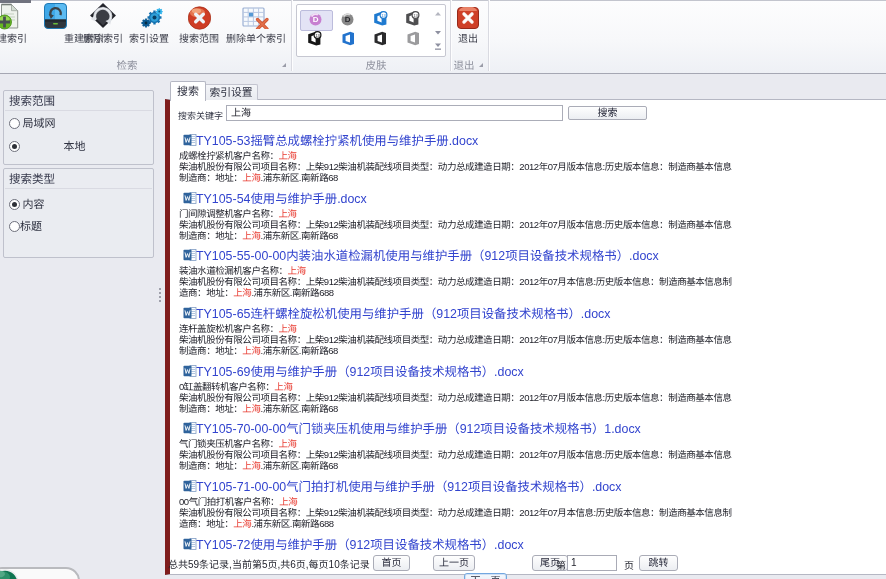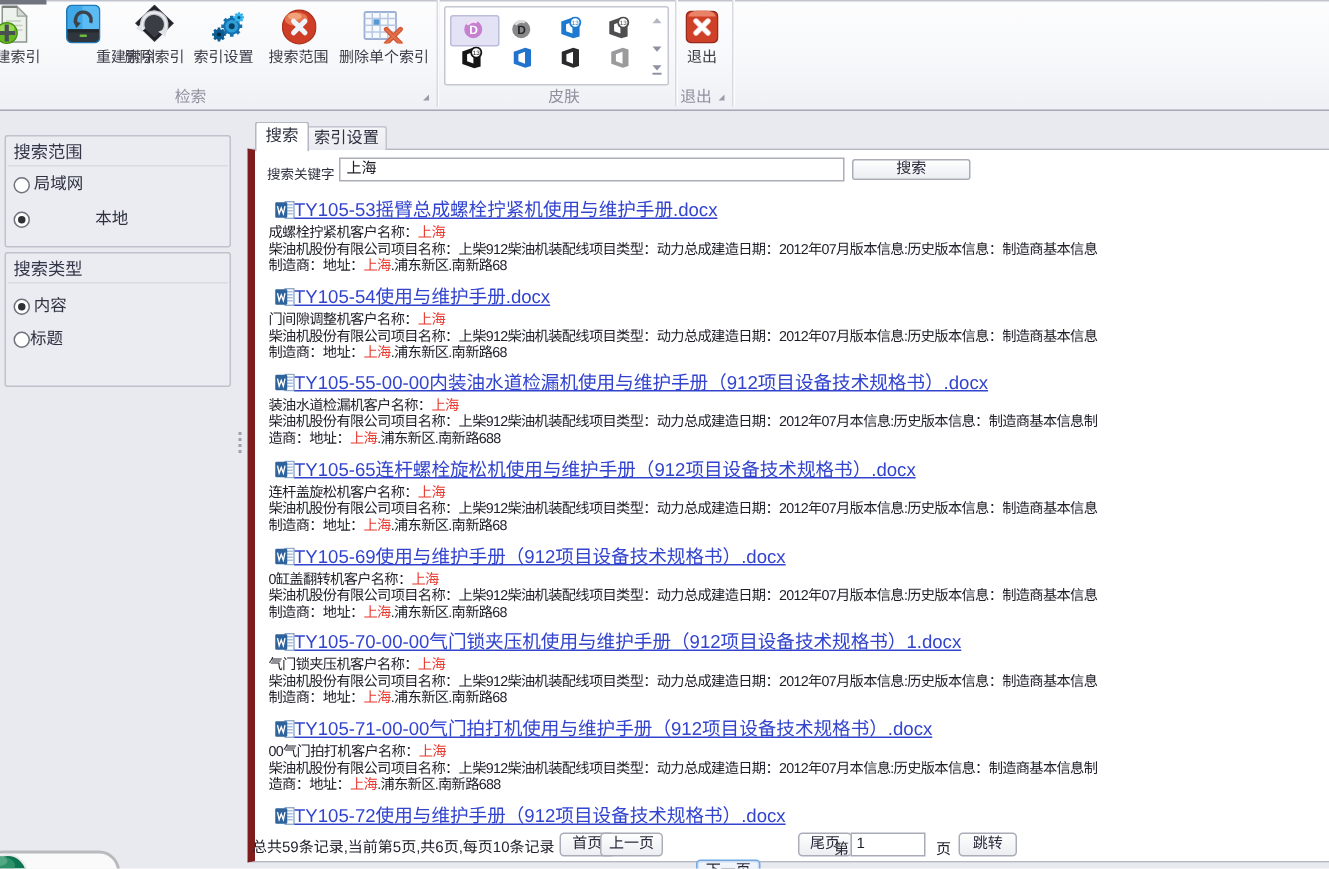--- a/index.html
+++ b/index.html
@@ -32,21 +32,21 @@
   #pane{left:165px;top:99px;width:721px;height:474px;background:#fff;border-top:1px solid #b5b7c3;border-left:5px solid #7f1d1d;border-bottom:1px solid #b5b7c3;z-index:1;}
   
   #kwlab{left:8px;top:9px;font-size:9px;color:#2e3140;}
   #kwbox{left:56px;top:5px;width:331px;height:14px;border:1px solid #abadb8;background:#fff;font-size:10px;color:#1d1e28;padding-left:4px;line-height:14px;}
   .btn{position:absolute;background:linear-gradient(#fefefe,#eceef2);border:1px solid #aaacb7;border-radius:3px;
        font-size:10px;color:#27293a;text-align:center;}
   #sbtn{left:398px;top:6px;width:77px;height:12px;line-height:12px;border-radius:2px;}
   
   .res{position:absolute;left:9px;width:712px;}
   .lrow{position:absolute;left:17px;top:-1px;height:13px;line-height:13px;white-space:nowrap;}
-  .lrow a{font-size:12.4px;color:#3244ce;text-decoration:underline;text-decoration-thickness:1px;text-underline-offset:0.5px;}
+  .lrow a{font-size:12.4px;color:#3244ce;text-decoration-thickness:1px;text-underline-offset:0.5px;}
   .wicon{position:absolute;left:-13.5px;top:1px;}
   .desc{position:absolute;left:0;top:16px;font-size:9.5px;letter-spacing:-0.45px;line-height:11.2px;color:#1d1e27;white-space:nowrap;}
   .hl{color:#e83a30;}
   
   .pbtn{height:14px;line-height:14px;}
   #pgtext{top:17.5px;font-size:10px;color:#23242e;white-space:nowrap;}
 </style>
 </head>
 <body>
 
@@ -298,21 +298,21 @@
   <div class="lrow"><svg class="wicon" width="14" height="12" viewBox="0 0 14 12">
           <rect x="7" y="0.5" width="6" height="11" fill="#fdfeff" stroke="#7f9cc4" stroke-width="0.8"></rect>
           <path d="M8.2 2.5h4M8.2 4.5h4M8.2 6.5h4M8.2 8.5h4" stroke="#a8c0dc" stroke-width="0.9"></path>
           <rect x="0.5" y="0.8" width="8" height="10.4" rx="0.8" fill="#2f639c"></rect>
           <path d="M2 3.4l1.1 5 1.4-3.8 1.4 3.8 1.1-5" fill="none" stroke="#fff" stroke-width="0.9"></path>
         </svg><a>TY105-72使用与维护手册（912项目设备技术规格书）.docx</a></div>
 </div>
 <div class="res" style="top:438px;">
   <div id="pgtext" class="abs" style="left:-11px;">总共59条记录,当前第5页,共6页,每页10条记录</div>
   <div class="btn pbtn" style="left:194px;top:17px;width:35px;">首页</div>
-  <div class="btn pbtn" style="left:221px;top:17px;width:40px;">上一页</div>
+  <div class="btn pbtn" style="left:254px;top:17px;width:40px;">上一页</div>
   <div class="btn pbtn" style="left:285px;top:35px;width:41px;border-color:#72a7e0;box-shadow:inset 0 0 0 1px #cfe0f5;background:linear-gradient(#f3f7fc,#e3ecf7);">下一页</div>
   <div class="btn pbtn" style="left:353px;top:17px;width:34px;">尾页</div>
   <div class="abs" style="left:377px;top:19px;font-size:10px;color:#23242e;">第</div>
   <div class="abs" style="left:388px;top:17px;width:45px;height:14px;border:1px solid #a9abb6;background:#fff;font-size:10px;line-height:14px;padding-left:3px;color:#1d1e28;">1</div>
   <div class="abs" style="left:445px;top:19px;font-size:10px;color:#23242e;">页</div>
   <div class="btn pbtn" style="left:460px;top:17px;width:37px;">跳转</div>
 </div>
   </div>
 
   <div class="abs" style="left:-12px;top:567px;width:88px;height:30px;background:#fafafa;border:2px solid #b9babe;border-radius:14px;"></div>

